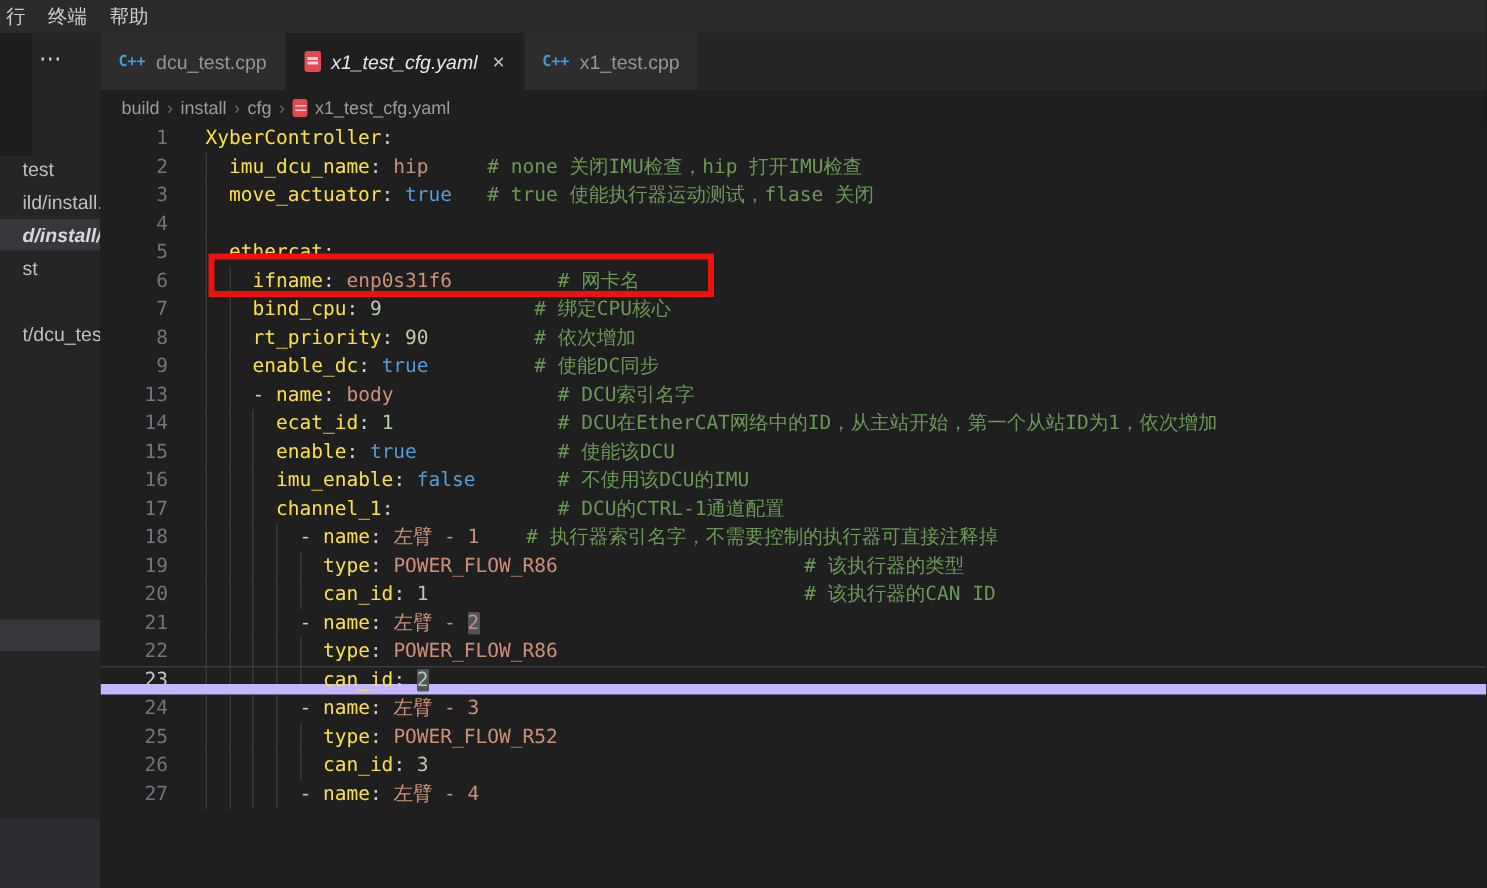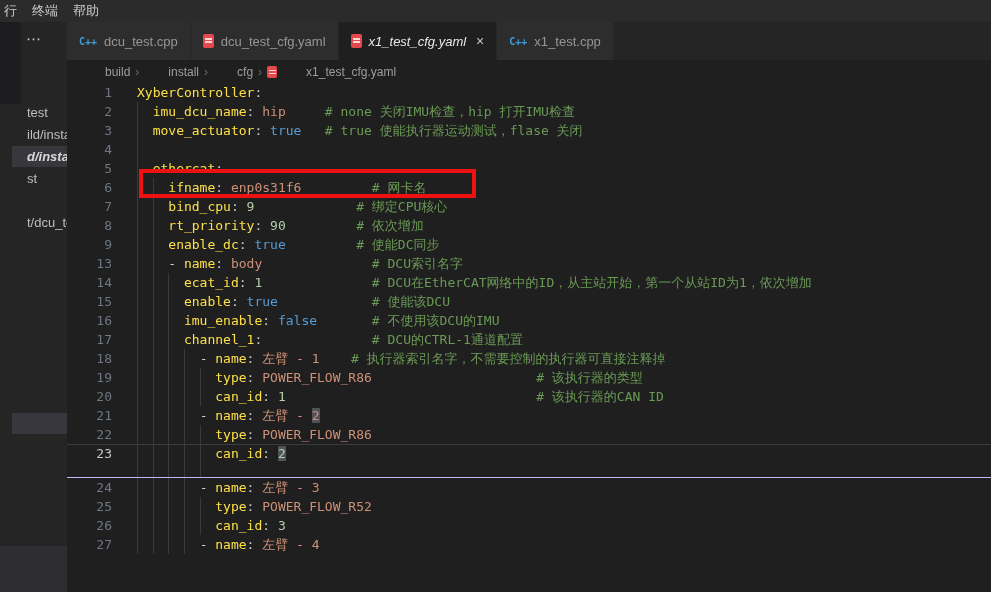--- a/index.html
+++ b/index.html
@@ -7,21 +7,21 @@
   .app { position:relative; width:991px; height:592px; font-family:"Liberation Sans", sans-serif; color:#cccccc; overflow:hidden; }
 
   
   .menubar { position:absolute; left:0; top:0; width:991px; height:22px; background:#2b2b2b; display:flex; align-items:center; gap:9px; padding-left:1px; font-size:13px; color:#cccccc; z-index:5; }
   .menubar .menu-item { padding:0 3px; cursor:default; white-space:nowrap; }
 
   
   .sidebar { position:absolute; left:0; top:22px; width:67px; height:570px; background:#252526; overflow:hidden; }
   .sb-dark { position:absolute; left:0; top:0; width:21px; height:82px; background:#1d1d1f; }
   .sb-more { position:absolute; left:26px; top:8px; font-size:15px; letter-spacing:1px; color:#cfcfcf; }
-  .sb-row { position:absolute; left:12px; width:67px; height:21px; line-height:21px; font-size:13px; color:#bfbfbf; white-space:nowrap; overflow:hidden; padding-left:15px; }
+  .sb-row { position:absolute; left:0; width:67px; height:21px; line-height:21px; font-size:13px; color:#bfbfbf; white-space:nowrap; overflow:hidden; padding-left:15px; }
   .sb-row.hl { background:#37373d; color:#d8d8d8; }
   .sb-row.it { font-style:italic; }
   .sb-bottom { position:absolute; left:0; top:524px; width:67px; height:46px; background:#2d2d32; }
 
   
   .main { position:absolute; left:67px; top:22px; width:924px; height:570px; background:#1f1f1f; }
 
   
   .tabbar { position:absolute; left:0; top:0; width:924px; height:38px; background:#252526; display:flex; }
   .tab { height:38px; display:flex; align-items:center; padding:0 12px; background:#2d2d2d; border-right:1px solid #252526; font-size:13px; color:#969696; white-space:nowrap; cursor:pointer; }
@@ -30,28 +30,28 @@
   .tab-label { margin-left:7px; }
   .tab-close { margin-left:10px; font-size:14px; color:#c5c5c5; cursor:pointer; }
 
   
   .ic-yaml { width:11px; height:14px; background:#e5484d; border-radius:2px; position:relative; flex:0 0 auto; }
   .ic-yaml::before { content:""; position:absolute; left:2px; top:4px; width:7px; height:1.5px; background:#ffd7d8; box-shadow:0 3px 0 #ffd7d8; }
   .ic-cpp { color:#3f9cd6; font-weight:bold; font-size:10px; font-family:"DejaVu Sans Mono", monospace; flex:0 0 auto; }
 
   
   .breadcrumb { position:absolute; left:0; top:38px; width:924px; height:23px; display:flex; align-items:center; padding-left:14px; font-size:12px; color:#9d9d9d; background:#1f1f1f; }
-  .bc-item { cursor:pointer;margin-left:24px; }
+  .bc-item { cursor:pointer; }
   .bc-sep { margin:0 5px; color:#6f6f6f; }
   .breadcrumb .ic-yaml { width:10px; height:12px; margin-right:5px; }
 
   
   .code { position:absolute; left:0; top:61px; width:924px; height:509px; overflow:hidden; font-family:"DejaVu Sans Mono", monospace; font-size:13px; }
   .line { position:relative; display:flex; height:19px; line-height:19px; white-space:pre; }
-  .line.current { border-top:1px solid #3c3c3c; border-bottom:1px solid #c4b5fd; height:34px; line-height:17px; }
+  .line.current { border-top:1px solid #3c3c3c; border-bottom:7px solid #c4b5fd; height:19px; line-height:17px; }
   .gut { flex:0 0 45px; text-align:right; color:#6e7681; user-select:none; }
   .line.current .gut { color:#c6c6c6; }
   .src { position:relative; flex:1; padding-left:25px; }
   .guide { position:absolute; top:0; bottom:0; width:1px; background:#3a3a3a; }
   .tk-k { color:#fde047; }
   .tk-p { color:#cccccc; }
   .tk-d { color:#cccccc; }
   .tk-v { color:#ce9178; }
   .tk-n { color:#b5cea8; }
   .tk-b { color:#569cd6; }
@@ -84,24 +84,20 @@
         <div class="sb-row hl" style="top: 391px;"></div>
       </div>
     <div class="sb-bottom"></div>
   </div>
 
   <div class="main">
     <div class="tabbar">
         <div class="tab">
           <span class="ic-cpp">C++</span>
           <span class="tab-label">dcu_test.cpp</span>
-        </div>
-        <div class="tab">
-          <span class="ic-yaml"></span>
-          <span class="tab-label">dcu_test_cfg.yaml</span>
         </div>
         <div class="tab active">
           <span class="ic-yaml"></span>
           <span class="tab-label">x1_test_cfg.yaml</span>
           <span class="tab-close">×</span>
         </div>
         <div class="tab">
           <span class="ic-cpp">C++</span>
           <span class="tab-label">x1_test.cpp</span>
         </div>

